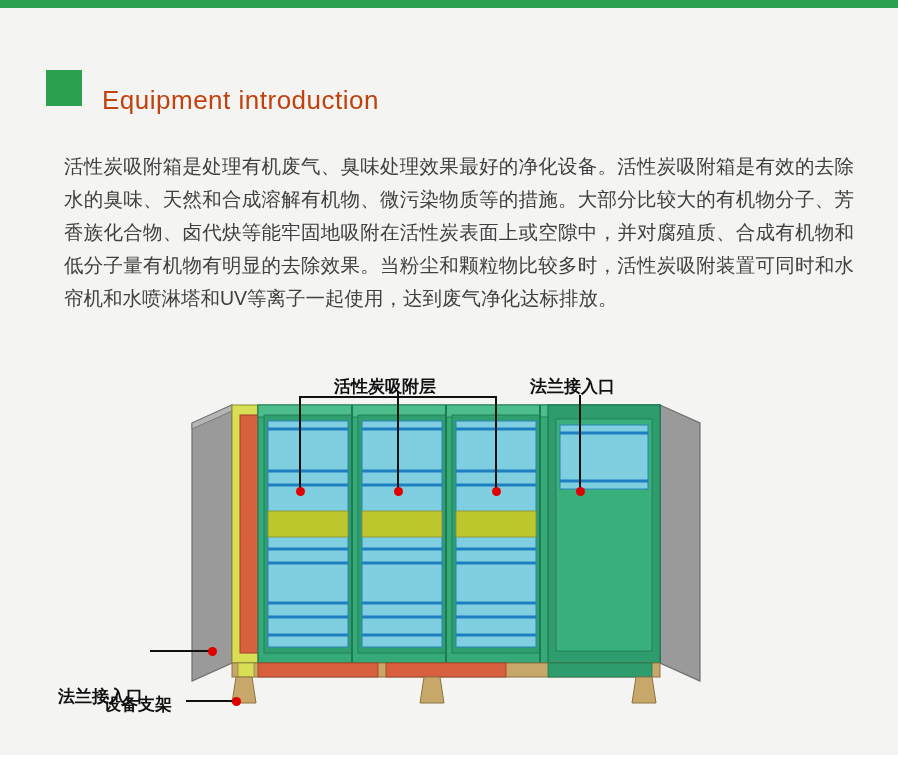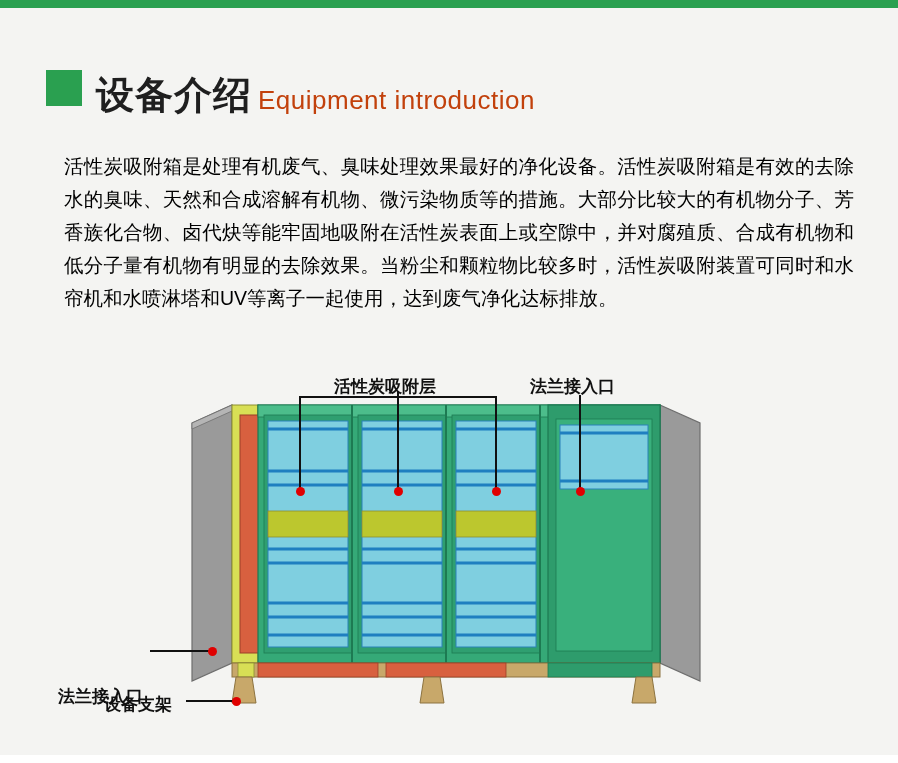--- a/index.html
+++ b/index.html
@@ -71,21 +71,21 @@
     letter-spacing: 0.5px;
   }
 
   
   .desc {
     position: absolute;
     left: 64px; top: 142px;
     width: 790px;
     font-size: 19.5px;
     line-height: 33px;
-    color: #000000;
+    color: #404040;
     text-align: justify;
   }
 
   
   .figure {
     position: absolute;
     left: 0; top: 355px;
     width: 834px;
     height: 370px;
   }
@@ -112,21 +112,20 @@
   }
 </style>
 </head>
 <body>
 
 <div class="top-bar"></div>
 <div class="page">
 
   <div class="title-row">
     <div class="title-square"></div>
-    <div class="title-cn">设备介绍</div>
     <div class="title-en">Equipment introduction</div>
   </div>
 
   <div class="desc">活性炭吸附箱是处理有机废气、臭味处理效果最好的净化设备。活性炭吸附箱是有效的去除水的臭味、天然和合成溶解有机物、微污染物质等的措施。大部分比较大的有机物分子、芳香族化合物、卤代炔等能牢固地吸附在活性炭表面上或空隙中，并对腐殖质、合成有机物和低分子量有机物有明显的去除效果。当粉尘和颗粒物比较多时，活性炭吸附装置可同时和水帘机和水喷淋塔和UV等离子一起使用，达到废气净化达标排放。</div>
 
   <div class="figure">
 
     <svg class="svg-wrap" width="898" height="370" viewBox="0 0 898 370">
 
       <polygon points="192,60 232,42 232,300 192,318" fill="#9a9a9a" stroke="#6e6e6e" stroke-width="1.2"></polygon>

